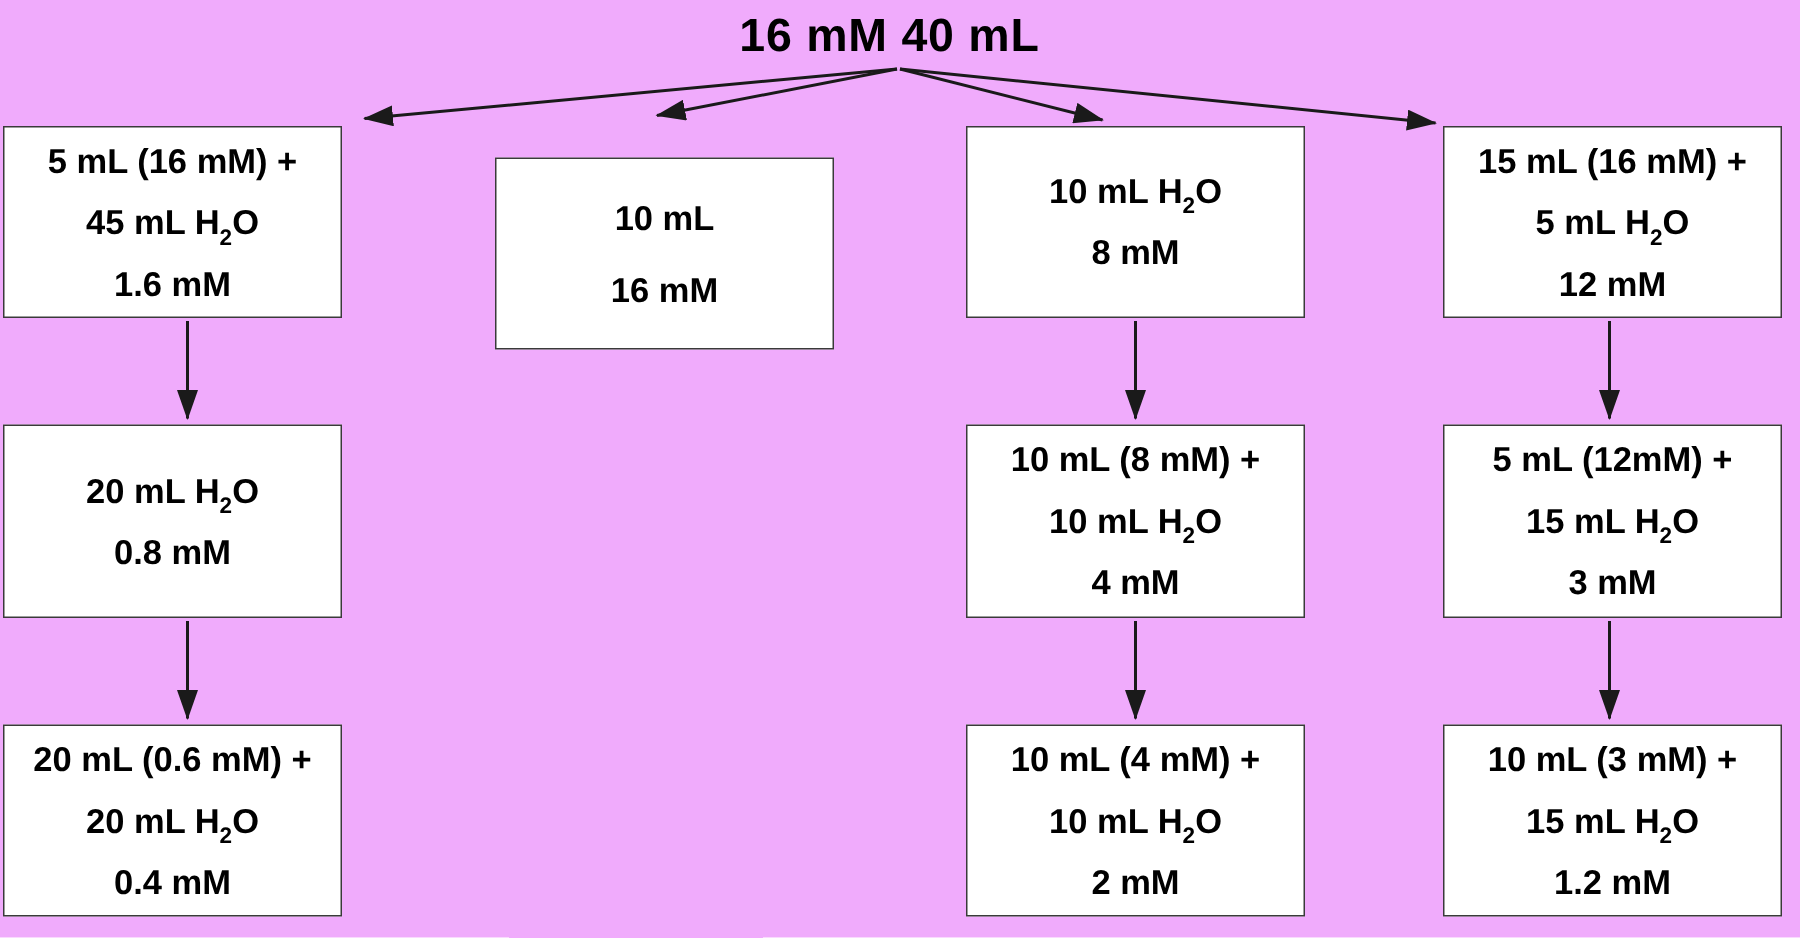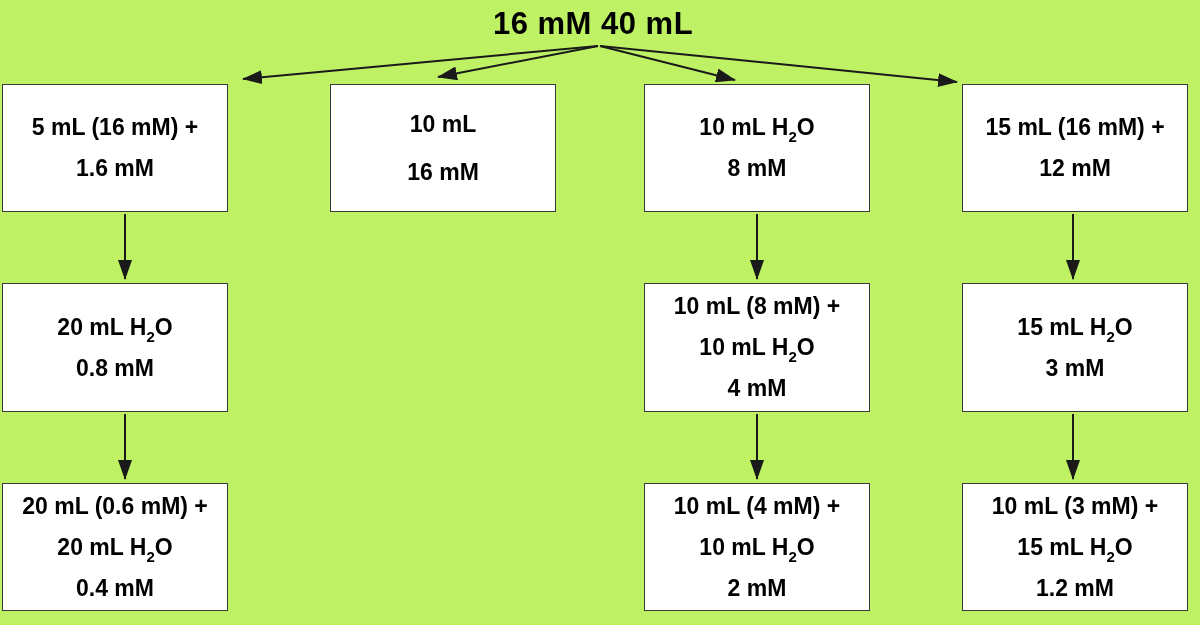--- a/index.html
+++ b/index.html
@@ -4,21 +4,21 @@
 <style>
   html, body {
     margin: 0;
     padding: 0;
     background: #ffffff;
   }
   .stage {
     position: relative;
     width: 1200px;
     height: 625px;
-    background: #bef264;
+    background: #f0abfc;
     font-family: "Liberation Sans", sans-serif;
     color: #000000;
     overflow: hidden;
   }
   .title {
     position: absolute;
     left: 0;
     top: 5px;
     width: 1186px;
     text-align: center;
@@ -34,21 +34,21 @@
     background: #ffffff;
     display: flex;
     flex-direction: column;
     justify-content: center;
     align-items: center;
     text-align: center;
     row-gap: 10px;
     font-size: 23px;
     font-weight: bold;
   }
-  .two-line { row-gap: 17px; }
+  .two-line { row-gap: 17px; margin-top: 21px; }
   .bline {
     line-height: 31px;
     white-space: nowrap;
   }
   .sub {
     font-size: 15px;
     line-height: 0;
     position: relative;
     top: 7px;
   }
@@ -91,50 +91,53 @@
       <line x1="757" y1="214" x2="757" y2="279" marker-end="url(#ah)"></line>
       <line x1="1073" y1="214" x2="1073" y2="279" marker-end="url(#ah)"></line>
       <line x1="125" y1="414" x2="125" y2="479" marker-end="url(#ah)"></line>
       <line x1="757" y1="414" x2="757" y2="479" marker-end="url(#ah)"></line>
       <line x1="1073" y1="414" x2="1073" y2="479" marker-end="url(#ah)"></line>
     </g>
   </svg>
 
   <div class="fbox c1 r1">
     <div class="bline">5 mL (16 mM) +</div>
+    <div class="bline"><span>45 mL H</span><span class="sub">2</span><span>O</span></div>
     <div class="bline">1.6 mM</div>
   </div>
 
   <div class="fbox c2 r1 two-line">
     <div class="bline">10 mL</div>
     <div class="bline">16 mM</div>
   </div>
 
   <div class="fbox c3 r1">
     <div class="bline"><span>10 mL H</span><span class="sub">2</span><span>O</span></div>
     <div class="bline">8 mM</div>
   </div>
 
   <div class="fbox c4 r1">
     <div class="bline">15 mL (16 mM) +</div>
+    <div class="bline"><span>5 mL H</span><span class="sub">2</span><span>O</span></div>
     <div class="bline">12 mM</div>
   </div>
 
   <div class="fbox c1 r2">
     <div class="bline"><span>20 mL H</span><span class="sub">2</span><span>O</span></div>
     <div class="bline">0.8 mM</div>
   </div>
 
   <div class="fbox c3 r2">
     <div class="bline">10 mL (8 mM) +</div>
     <div class="bline"><span>10 mL H</span><span class="sub">2</span><span>O</span></div>
     <div class="bline">4 mM</div>
   </div>
 
   <div class="fbox c4 r2">
+    <div class="bline">5 mL (12mM) +</div>
     <div class="bline"><span>15 mL H</span><span class="sub">2</span><span>O</span></div>
     <div class="bline">3 mM</div>
   </div>
 
   <div class="fbox c1 r3">
     <div class="bline">20 mL (0.6 mM) +</div>
     <div class="bline"><span>20 mL H</span><span class="sub">2</span><span>O</span></div>
     <div class="bline">0.4 mM</div>
   </div>
 

